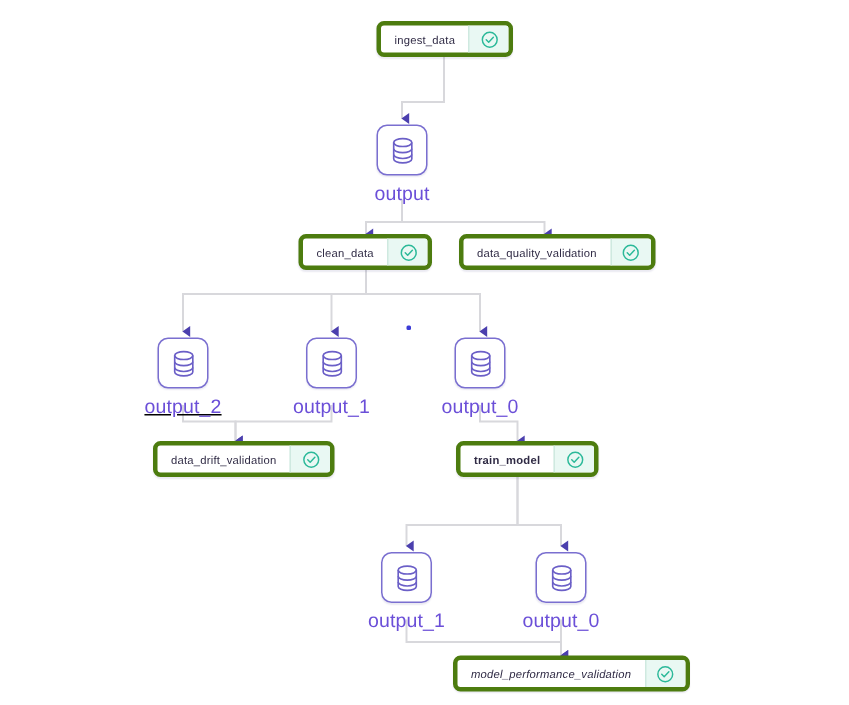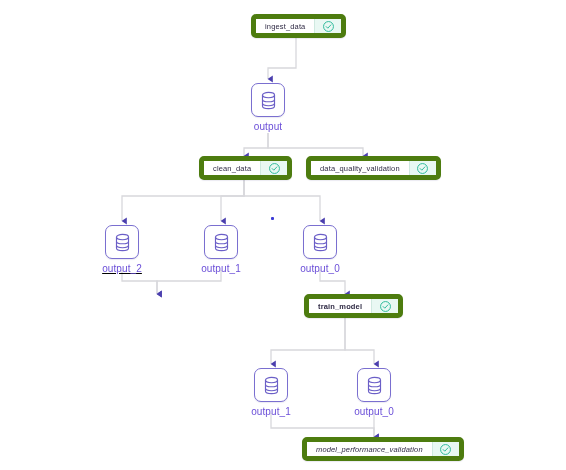--- a/index.html
+++ b/index.html
@@ -29,21 +29,21 @@
     pointer-events: none;
   }
 
   
   .task-node {
     position: absolute;
     display: flex;
     align-items: stretch;
     height: 24px;
     background: #ffffff;
-    border: 5px solid #4d7c0f;
+    border: 3px solid #4d7c0f;
     border-radius: 5px;
     box-sizing: border-box;
     overflow: hidden;
     box-shadow: 0 1px 1px rgba(60, 50, 130, 0.10);
   }
   .task-label {
     display: flex;
     align-items: center;
     justify-content: center;
     padding: 0 9px;
@@ -80,21 +80,21 @@
     border: 1.4px solid #7a6fd0;
     border-radius: 7px;
     display: flex;
     align-items: center;
     justify-content: center;
     box-shadow: 0 1px 1px rgba(60, 50, 130, 0.10);
   }
   .dataset-box svg { display: block; }
   .dataset-label {
     margin-top: 4px;
-    font-size: 10px;
+    font-size: 13px;
     color: #6b4fd8;
     white-space: nowrap;
     letter-spacing: 0.1px;
   }
 
   
   .marker-dot {
     position: absolute;
     width: 3px;
     height: 3px;
@@ -211,20 +211,29 @@
         <path d="M2.9,4.6 L2.9,17.4 C2.9,19.1 6.1,20.5 10,20.5 C13.9,20.5 17.1,19.1 17.1,17.4 L17.1,4.6" fill="none" stroke="#6b5fc7" stroke-width="1.3"></path>
         <path d="M2.9,9.4 C2.9,11.1 6.1,12.5 10,12.5 C13.9,12.5 17.1,11.1 17.1,9.4" fill="none" stroke="#6b5fc7" stroke-width="1.3"></path>
         <path d="M2.9,14.0 C2.9,15.7 6.1,17.1 10,17.1 C13.9,17.1 17.1,15.7 17.1,14.0" fill="none" stroke="#6b5fc7" stroke-width="1.3"></path>
       </svg>
     </div>
     <div class="dataset-label">output_0</div>
   </div>
 
   <div class="marker-dot" style="left:271px; top:217px;"></div>
 
+  <div class="task-node" style="left:102px; top:294px;">
+    <span class="task-label">data_drift_validation</span>
+    <span class="task-status">
+      <svg width="13" height="13" viewBox="0 0 20 20">
+        <circle cx="10" cy="10" r="7.6" fill="none" stroke="#2bb999" stroke-width="1.5"></circle>
+        <path d="M6.4,10.1 L8.9,12.6 L13.7,7.5" fill="none" stroke="#2bb999" stroke-width="1.5" stroke-linecap="round" stroke-linejoin="round"></path>
+      </svg>
+    </span>
+  </div>
 
   <div class="task-node" style="left:304px; top:294px;font-weight:bold;">
     <span class="task-label">train_model</span>
     <span class="task-status">
       <svg width="13" height="13" viewBox="0 0 20 20">
         <circle cx="10" cy="10" r="7.6" fill="none" stroke="#2bb999" stroke-width="1.5"></circle>
         <path d="M6.4,10.1 L8.9,12.6 L13.7,7.5" fill="none" stroke="#2bb999" stroke-width="1.5" stroke-linecap="round" stroke-linejoin="round"></path>
       </svg>
     </span>
   </div>

